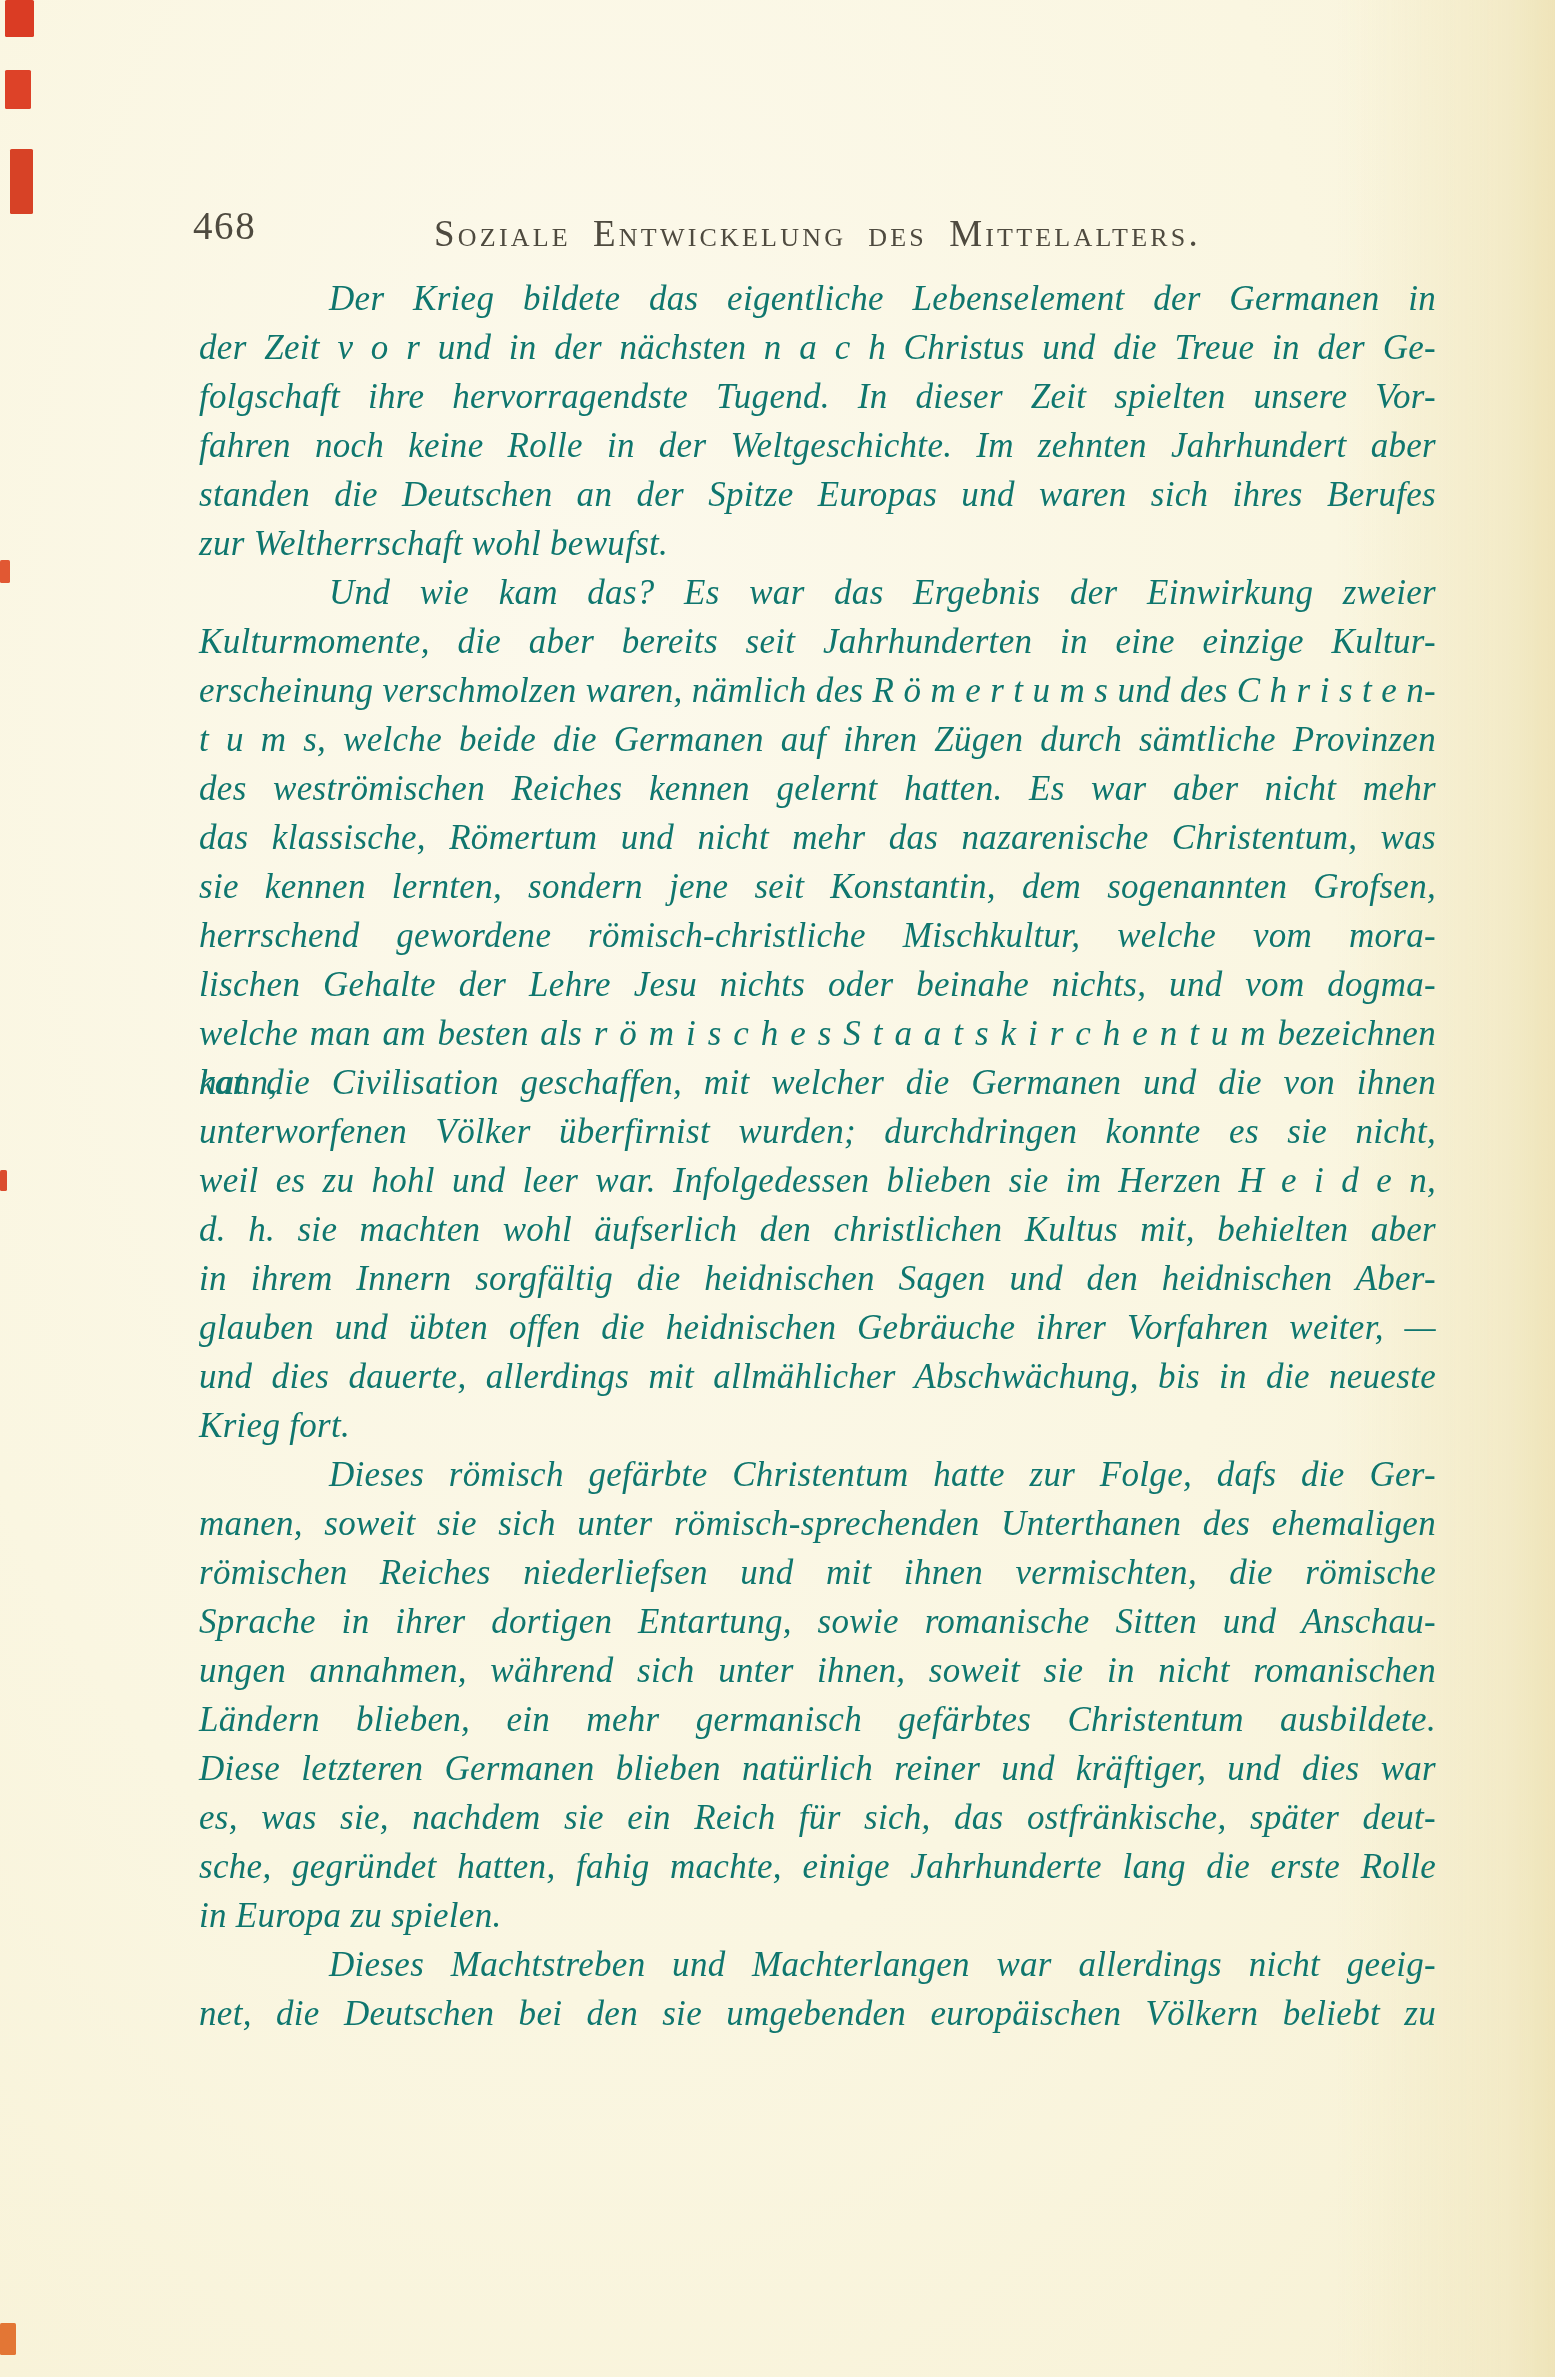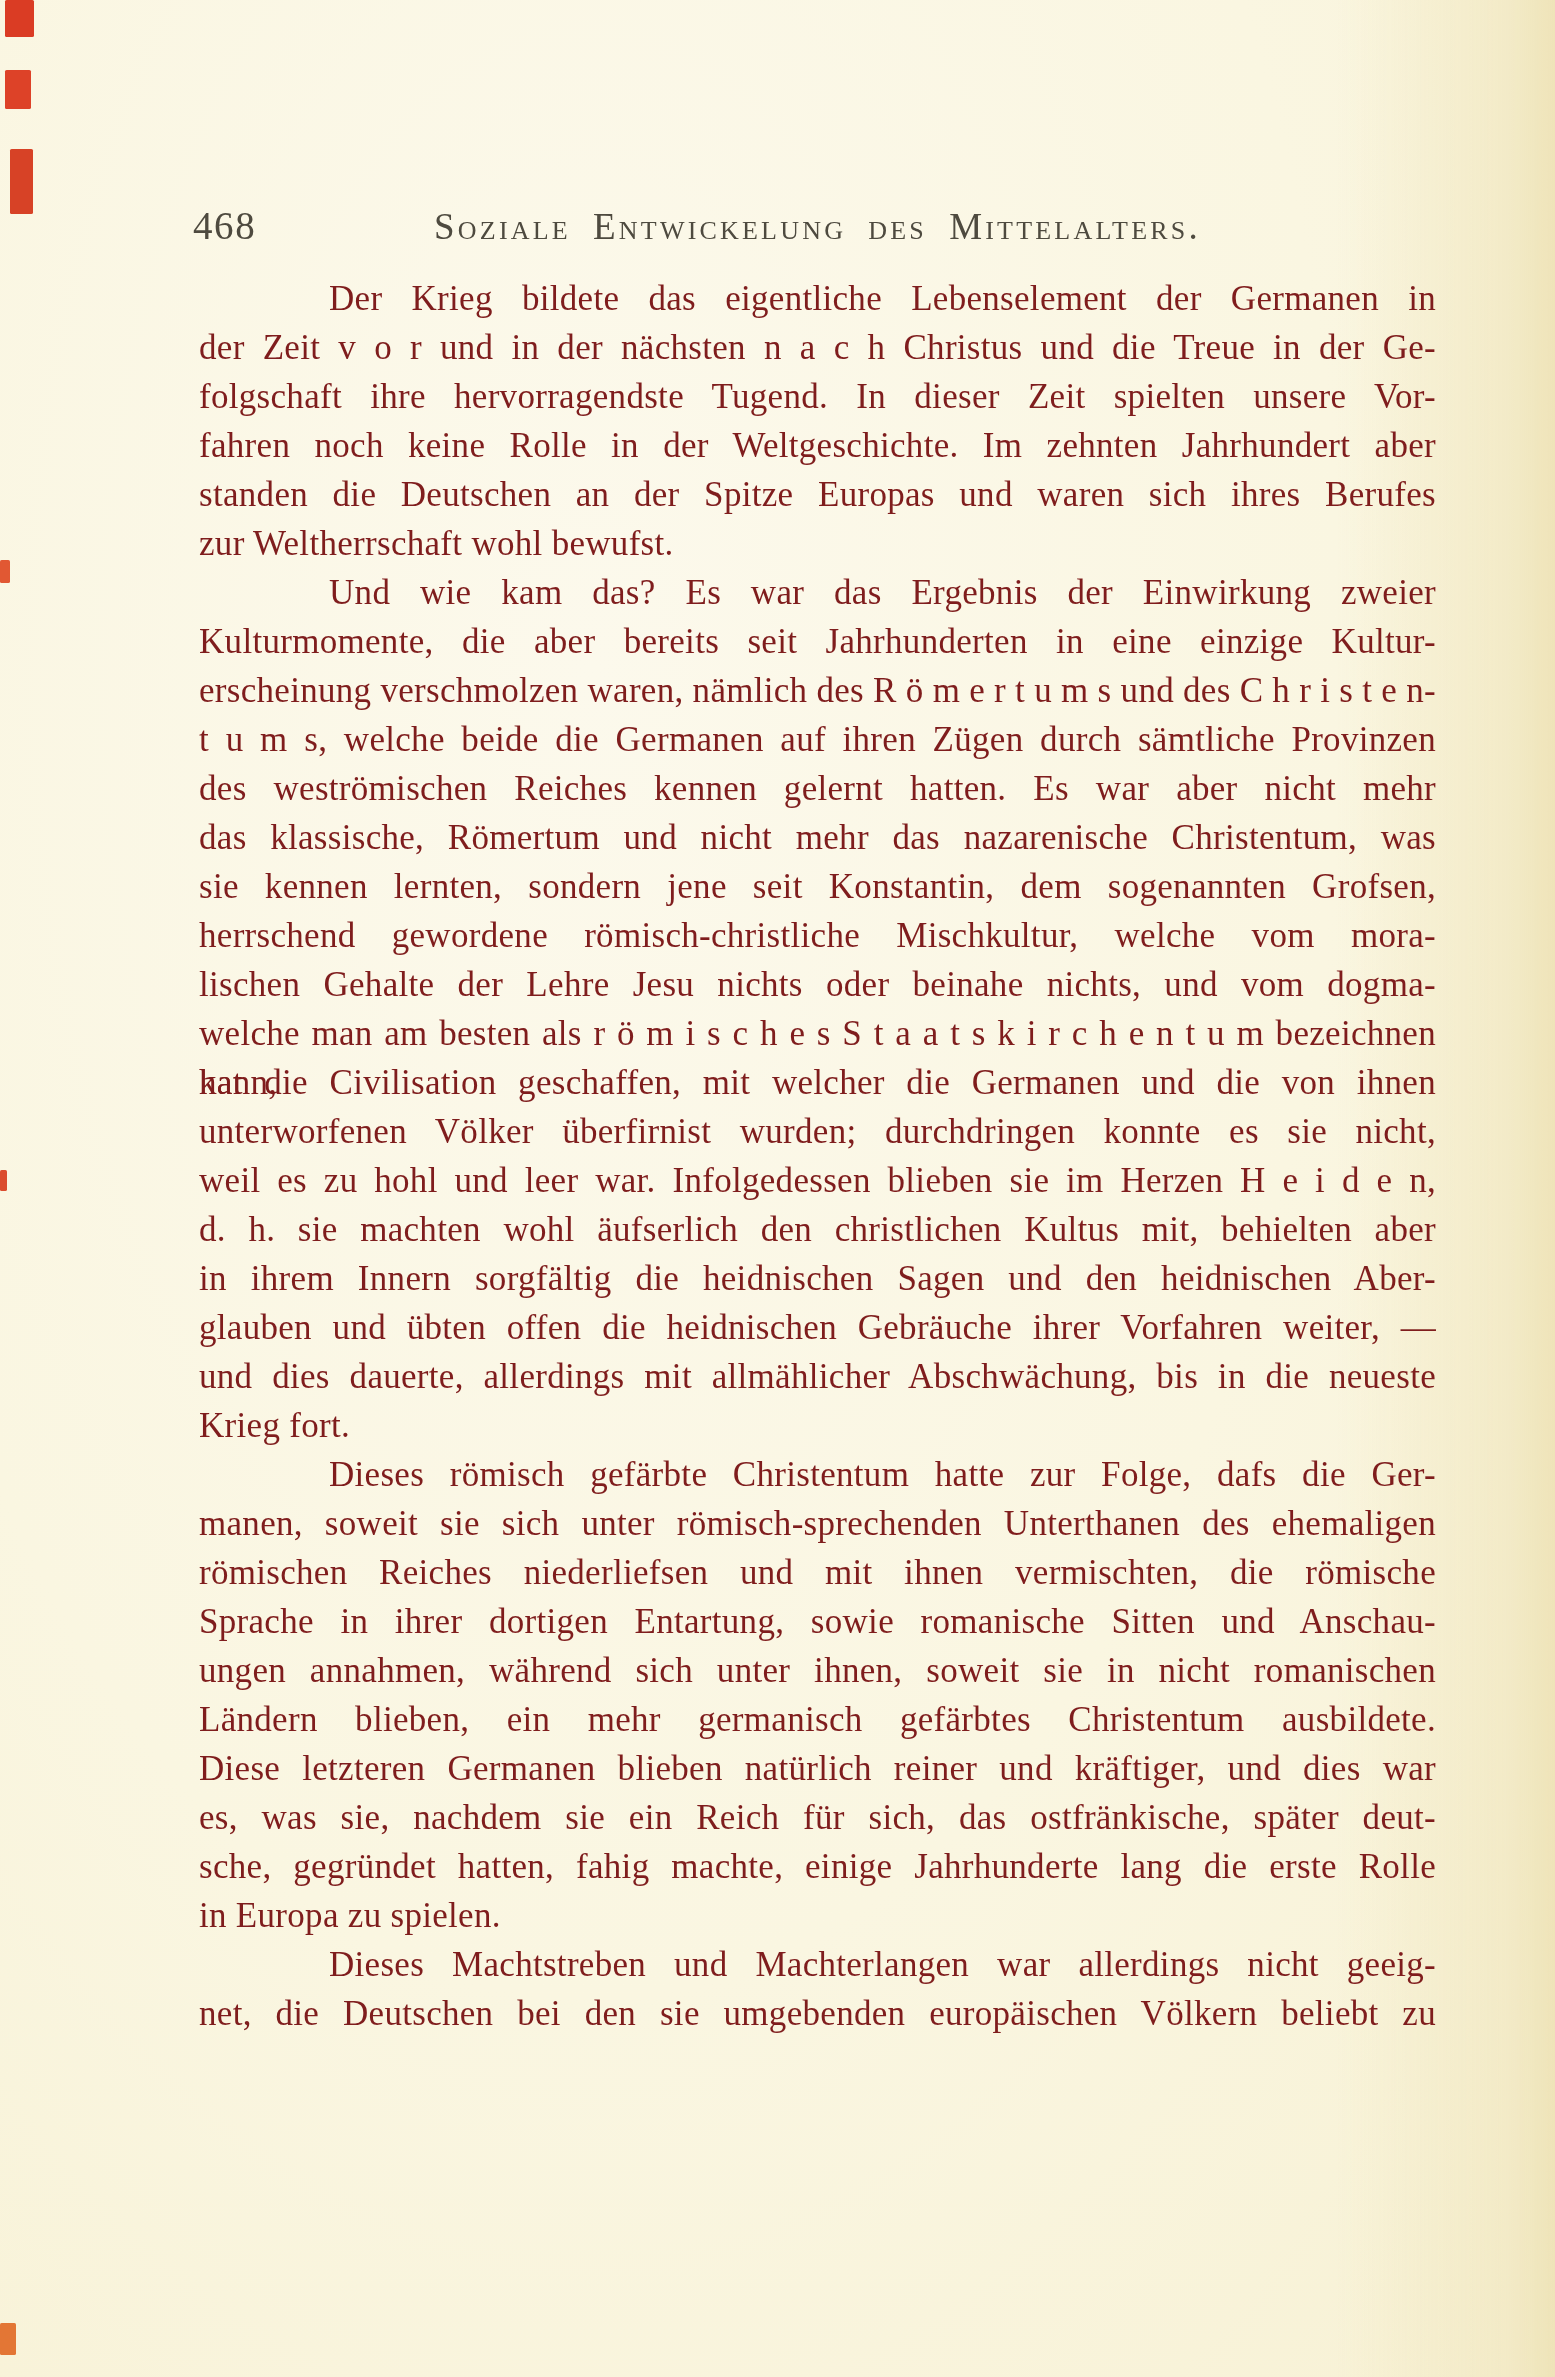--- a/index.html
+++ b/index.html
@@ -18,28 +18,29 @@
   .m3{left:9.7px;  top:149px;  width:23px; height:65px; background:#d53a1e;}
   .m4{left:0px;   top:560px;  width:9.7px; height:23px; background:#e0512c;}
   .m5{left:0px;   top:1170px; width:7.3px;  height:21px; background:#da4526;}
   .m6{left:0px;   top:2323px; width:16px; height:32px; background:#e2702e;}
 
   .pagenum{
     position:absolute;left:193px;top:203px;
     font-size:39px;color:#4e4a3f;letter-spacing:1.6px;
   }
   .running{
-    position:absolute;left:199px;top:205px;width:1237px;
+    position:absolute;left:199px;top:212px;width:1237px;
     text-align:center;font-variant:small-caps;
     font-size:37px;color:#4e4a3f;letter-spacing:3.2px;word-spacing:9.7px;
   }
   .text{
     position:absolute;left:199px;top:274px;width:1237px;
-    font-size:35px;line-height:49px;color:#7f1d1d;
+    font-size:35px;line-height:49px;color:#0f766e;
     letter-spacing:0.3px;
+    font-style:italic;
   }
   .line{
     width:100%;box-sizing:border-box;height:49px;
     text-align:justify;text-align-last:justify;
     white-space:normal;overflow:visible;
   }
   .line.first{padding-left:130px;}
   .line.short{text-align-last:left;}
 </style>
 </head>

